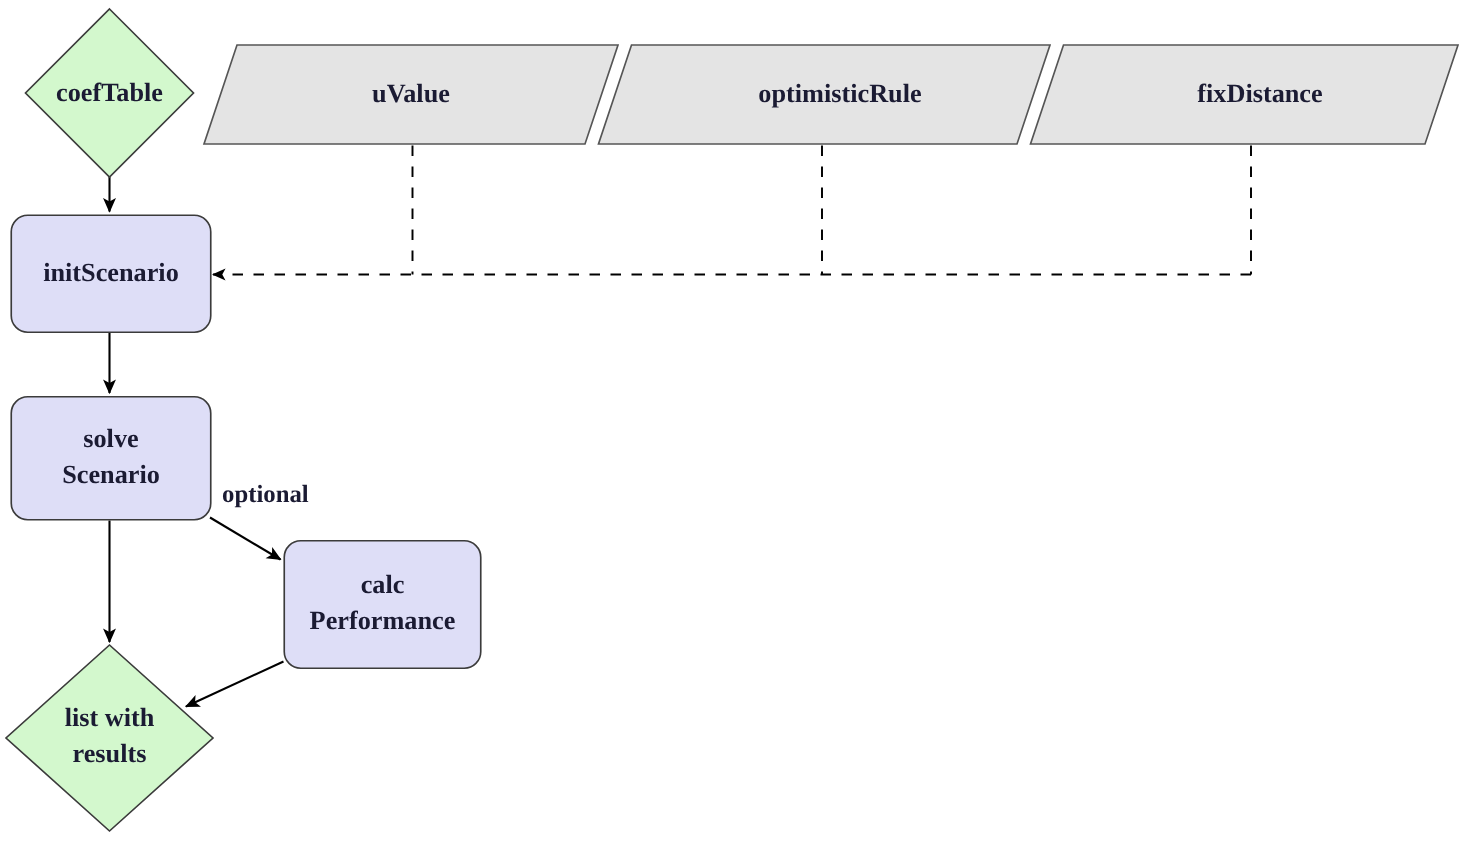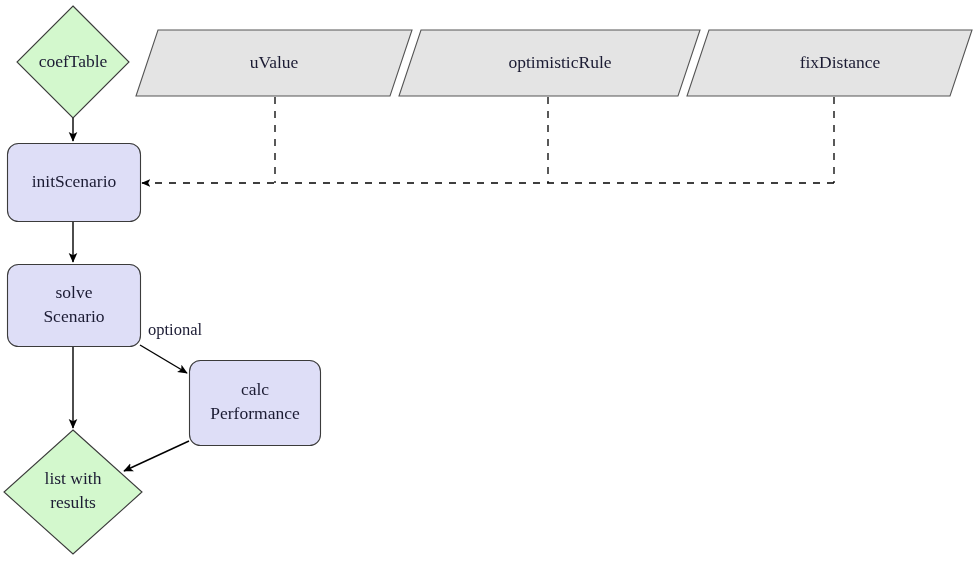--- a/index.html
+++ b/index.html
@@ -11,20 +11,21 @@
     width: 977px;
     height: 565px;
     overflow: hidden;
     font-family: "Liberation Serif", "DejaVu Serif", serif;
   }
   #diagram-root {
     position: relative;
     width: 977px;
     height: 565px;
     background: #ffffff;
+    font-weight: bold;
   }
   svg#flow {
     display: block;
     width: 977px;
     height: 565px;
   }
   .node-fill-green { fill: #d3f8cd; }
   .node-fill-blue  { fill: #dedef7; }
   .node-fill-gray  { fill: #e4e4e4; }
   .node-stroke     { stroke: #3b3b3b; stroke-width: 1.1; }

